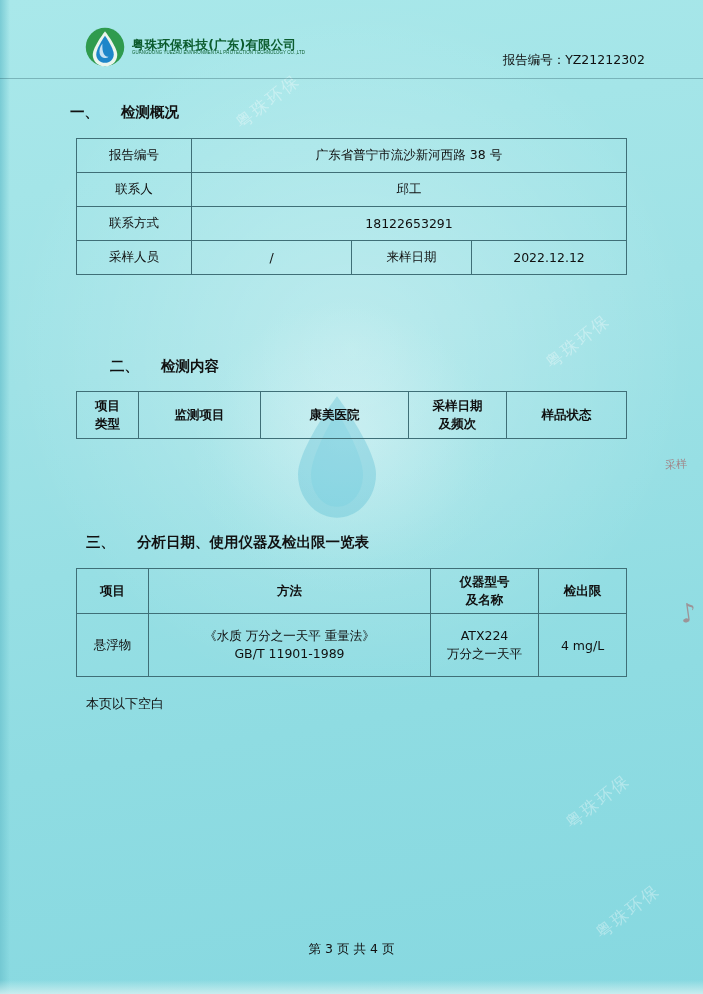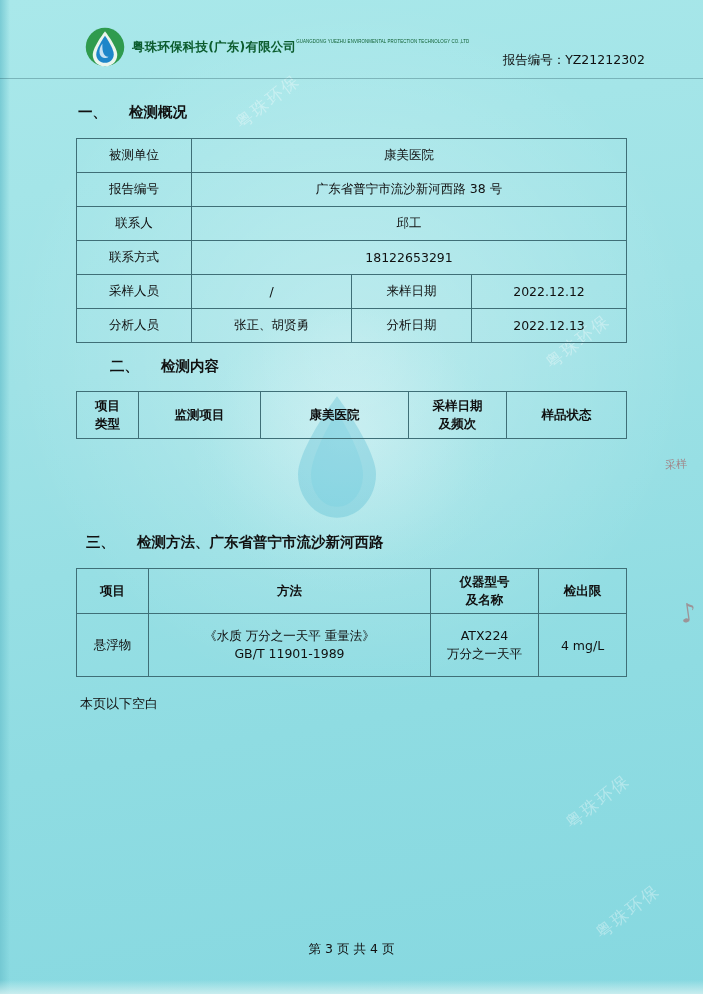--- a/index.html
+++ b/index.html
@@ -67,20 +67,21 @@
     display: flex;
     align-items: center;
     gap: 6px;
   }
   .logo-mark {
     width: 42px;
     height: 42px;
   }
   .logo-text {
     display: flex;
+    flex-direction: column;
     justify-content: space-between;
     line-height: 1.1;
   }
   .logo-title {
     font-family: "DejaVu Sans", sans-serif;
     font-size: 12.5px;
     font-weight: bold;
     color: #0c5c2e;
     letter-spacing: .2px;
     white-space: nowrap;
@@ -170,21 +171,21 @@
   }
   #t3 td.hd {
     height: 44px;
     font-weight: bold;
   }
   #t3 td.body {
     height: 62px;
   }
   .blank-note {
     position: absolute;
-    left: 80px;
+    left: 86px;
     top: 695px;
     font-size: 13px;
     color: #111;
     font-family: Liberation Serif, serif;
   }
   .footer {
     position: absolute;
     left: 0; right: 0;
     bottom: 36px;
     text-align: center;
@@ -257,59 +258,49 @@
       </svg>
       <div class="logo-text">
         <div class="logo-title">粤珠环保科技(广东)有限公司</div>
         <div class="logo-sub">GUANGDONG YUEZHU ENVIRONMENTAL PROTECTION TECHNOLOGY CO.,LTD</div>
       </div>
     </div>
     <div class="report-no">报告编号：YZ21212302</div>
     <div class="header-rule"></div>
   </div>
 
-  <div class="section-title" style="left:78px; top:103px;">
+  <div class="section-title" style="left:70px; top:103px;">
     <span class="num">一、</span><span>检测概况</span>
   </div>
 
   <table class="doc" id="t1">
     <colgroup>
       <col style="width:115px">
       <col style="width:160px">
       <col style="width:120px">
       <col style="width:155px">
     </colgroup>
     <tbody>
       <tr>
-        <td class="lbl">被测单位</td>
-        <td colspan="3">康美医院</td>
-      </tr>
-      <tr>
         <td class="lbl">报告编号</td>
         <td colspan="3">广东省普宁市流沙新河西路 38 号</td>
       </tr>
       <tr>
         <td class="lbl">联系人</td>
         <td colspan="3">邱工</td>
       </tr>
       <tr>
         <td class="lbl">联系方式</td>
         <td colspan="3">18122653291</td>
       </tr>
       <tr>
         <td class="lbl">采样人员</td>
         <td>/</td>
         <td class="lbl">来样日期</td>
         <td>2022.12.12</td>
-      </tr>
-      <tr>
-        <td class="lbl">分析人员</td>
-        <td>张正、胡贤勇</td>
-        <td class="lbl">分析日期</td>
-        <td>2022.12.13</td>
       </tr>
     </tbody>
   </table>
 
   <div class="section-title" style="left:86px; top:357px;margin-left:24px;">
     <span class="num">二、</span><span>检测内容</span>
   </div>
 
   <table class="doc" id="t2">
     <colgroup>
@@ -334,21 +325,21 @@
             <div>采样日期</div>
             <div>及频次</div>
           </div>
         </td>
         <td class="hd">样品状态</td>
       </tr>
     </tbody>
   </table>
 
   <div class="section-title" style="left:86px; top:533px;">
-    <span class="num">三、</span><span>检测方法、广东省普宁市流沙新河西路</span>
+    <span class="num">三、</span><span>分析日期、使用仪器及检出限一览表</span>
   </div>
 
   <table class="doc" id="t3">
     <colgroup>
       <col style="width:72px">
       <col style="width:282px">
       <col style="width:108px">
       <col style="width:88px">
     </colgroup>
     <tbody>

